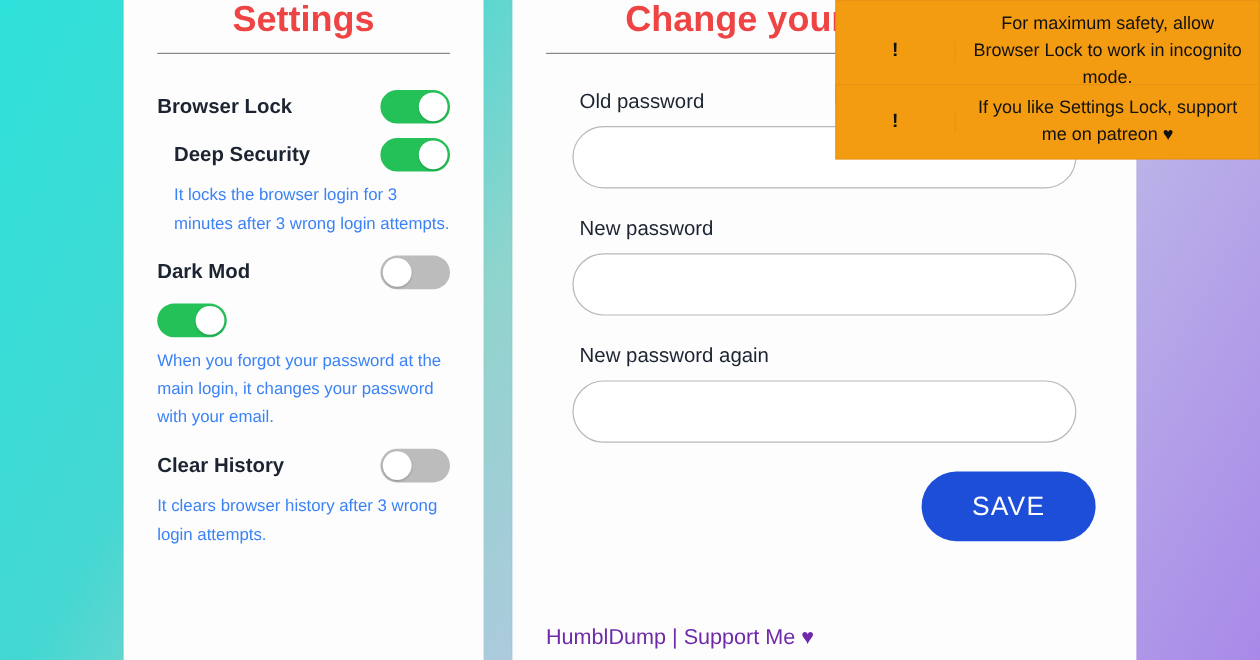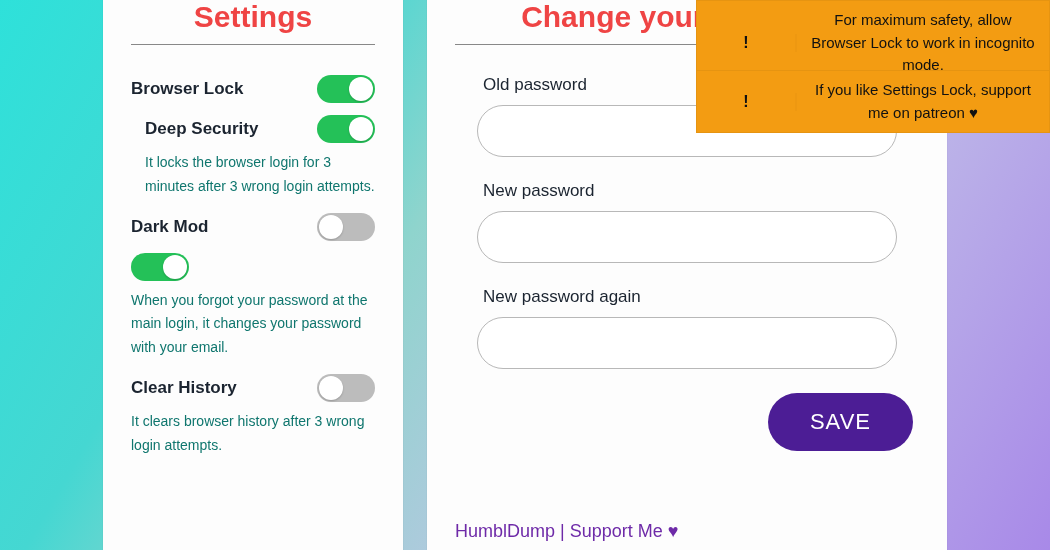--- a/index.html
+++ b/index.html
@@ -37,21 +37,21 @@
     justify-content: space-between;
     margin-bottom: 8px;
   }
   .setting-label {
     font-size: 17px;
     font-weight: 600;
     color: #1b2430;
   }
   .setting-desc {
     font-size: 14px;
-    color: #0f766e;
+    color: #3b82f6;
     line-height: 1.7;
     margin-bottom: 14px;
   }
   .toggle {
     width: 58px;
     height: 28px;
     border-radius: 999px;
     position: relative;
     cursor: pointer;
     flex-shrink: 0;
@@ -80,21 +80,21 @@
     height: 52px;
     border: 1px solid #b8b8b8;
     border-radius: 26px;
     padding: 0 22px;
     font-size: 16px;
     margin: 0 auto 24px auto;
     display: block;
     background: #fff;
   }
   .save-btn {
-    background: #4c1d95;
+    background: #1d4ed8;
     color: #fff;
     font-size: 22px;
     letter-spacing: 1px;
     border: none;
     border-radius: 30px;
     padding: 16px 42px;
     float: right;
     margin-right: 6px;
     cursor: pointer;
   }

